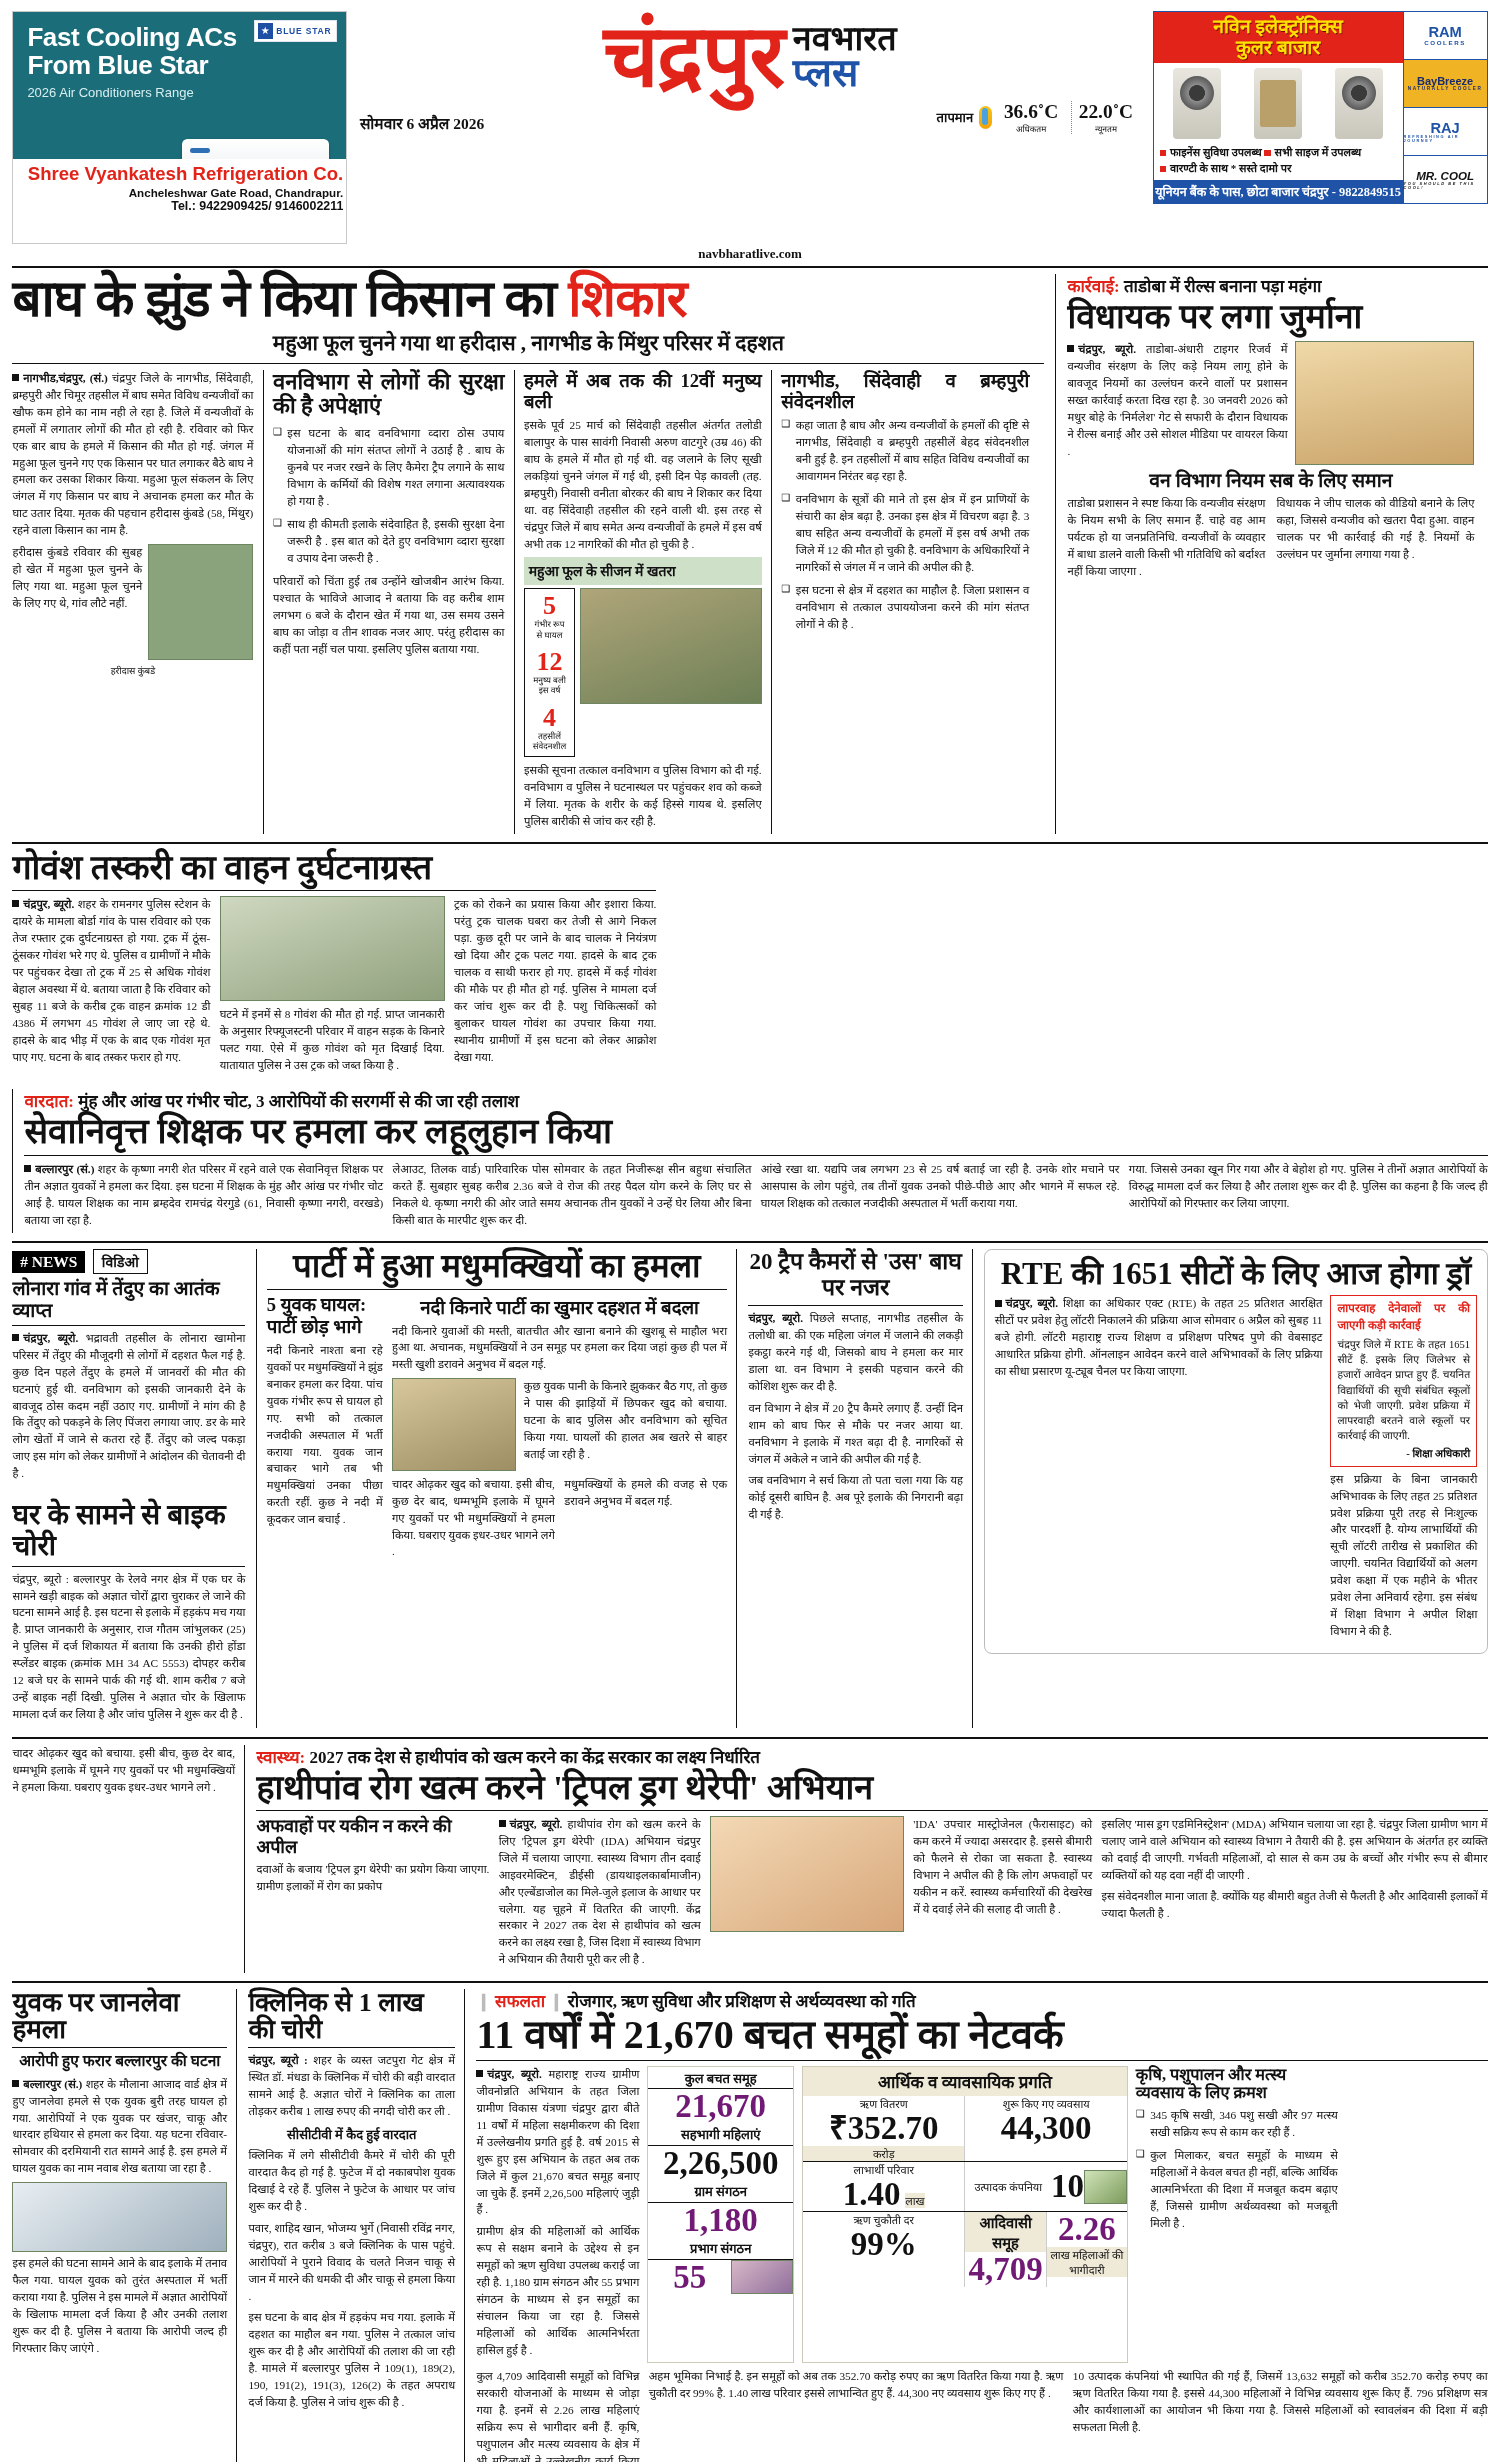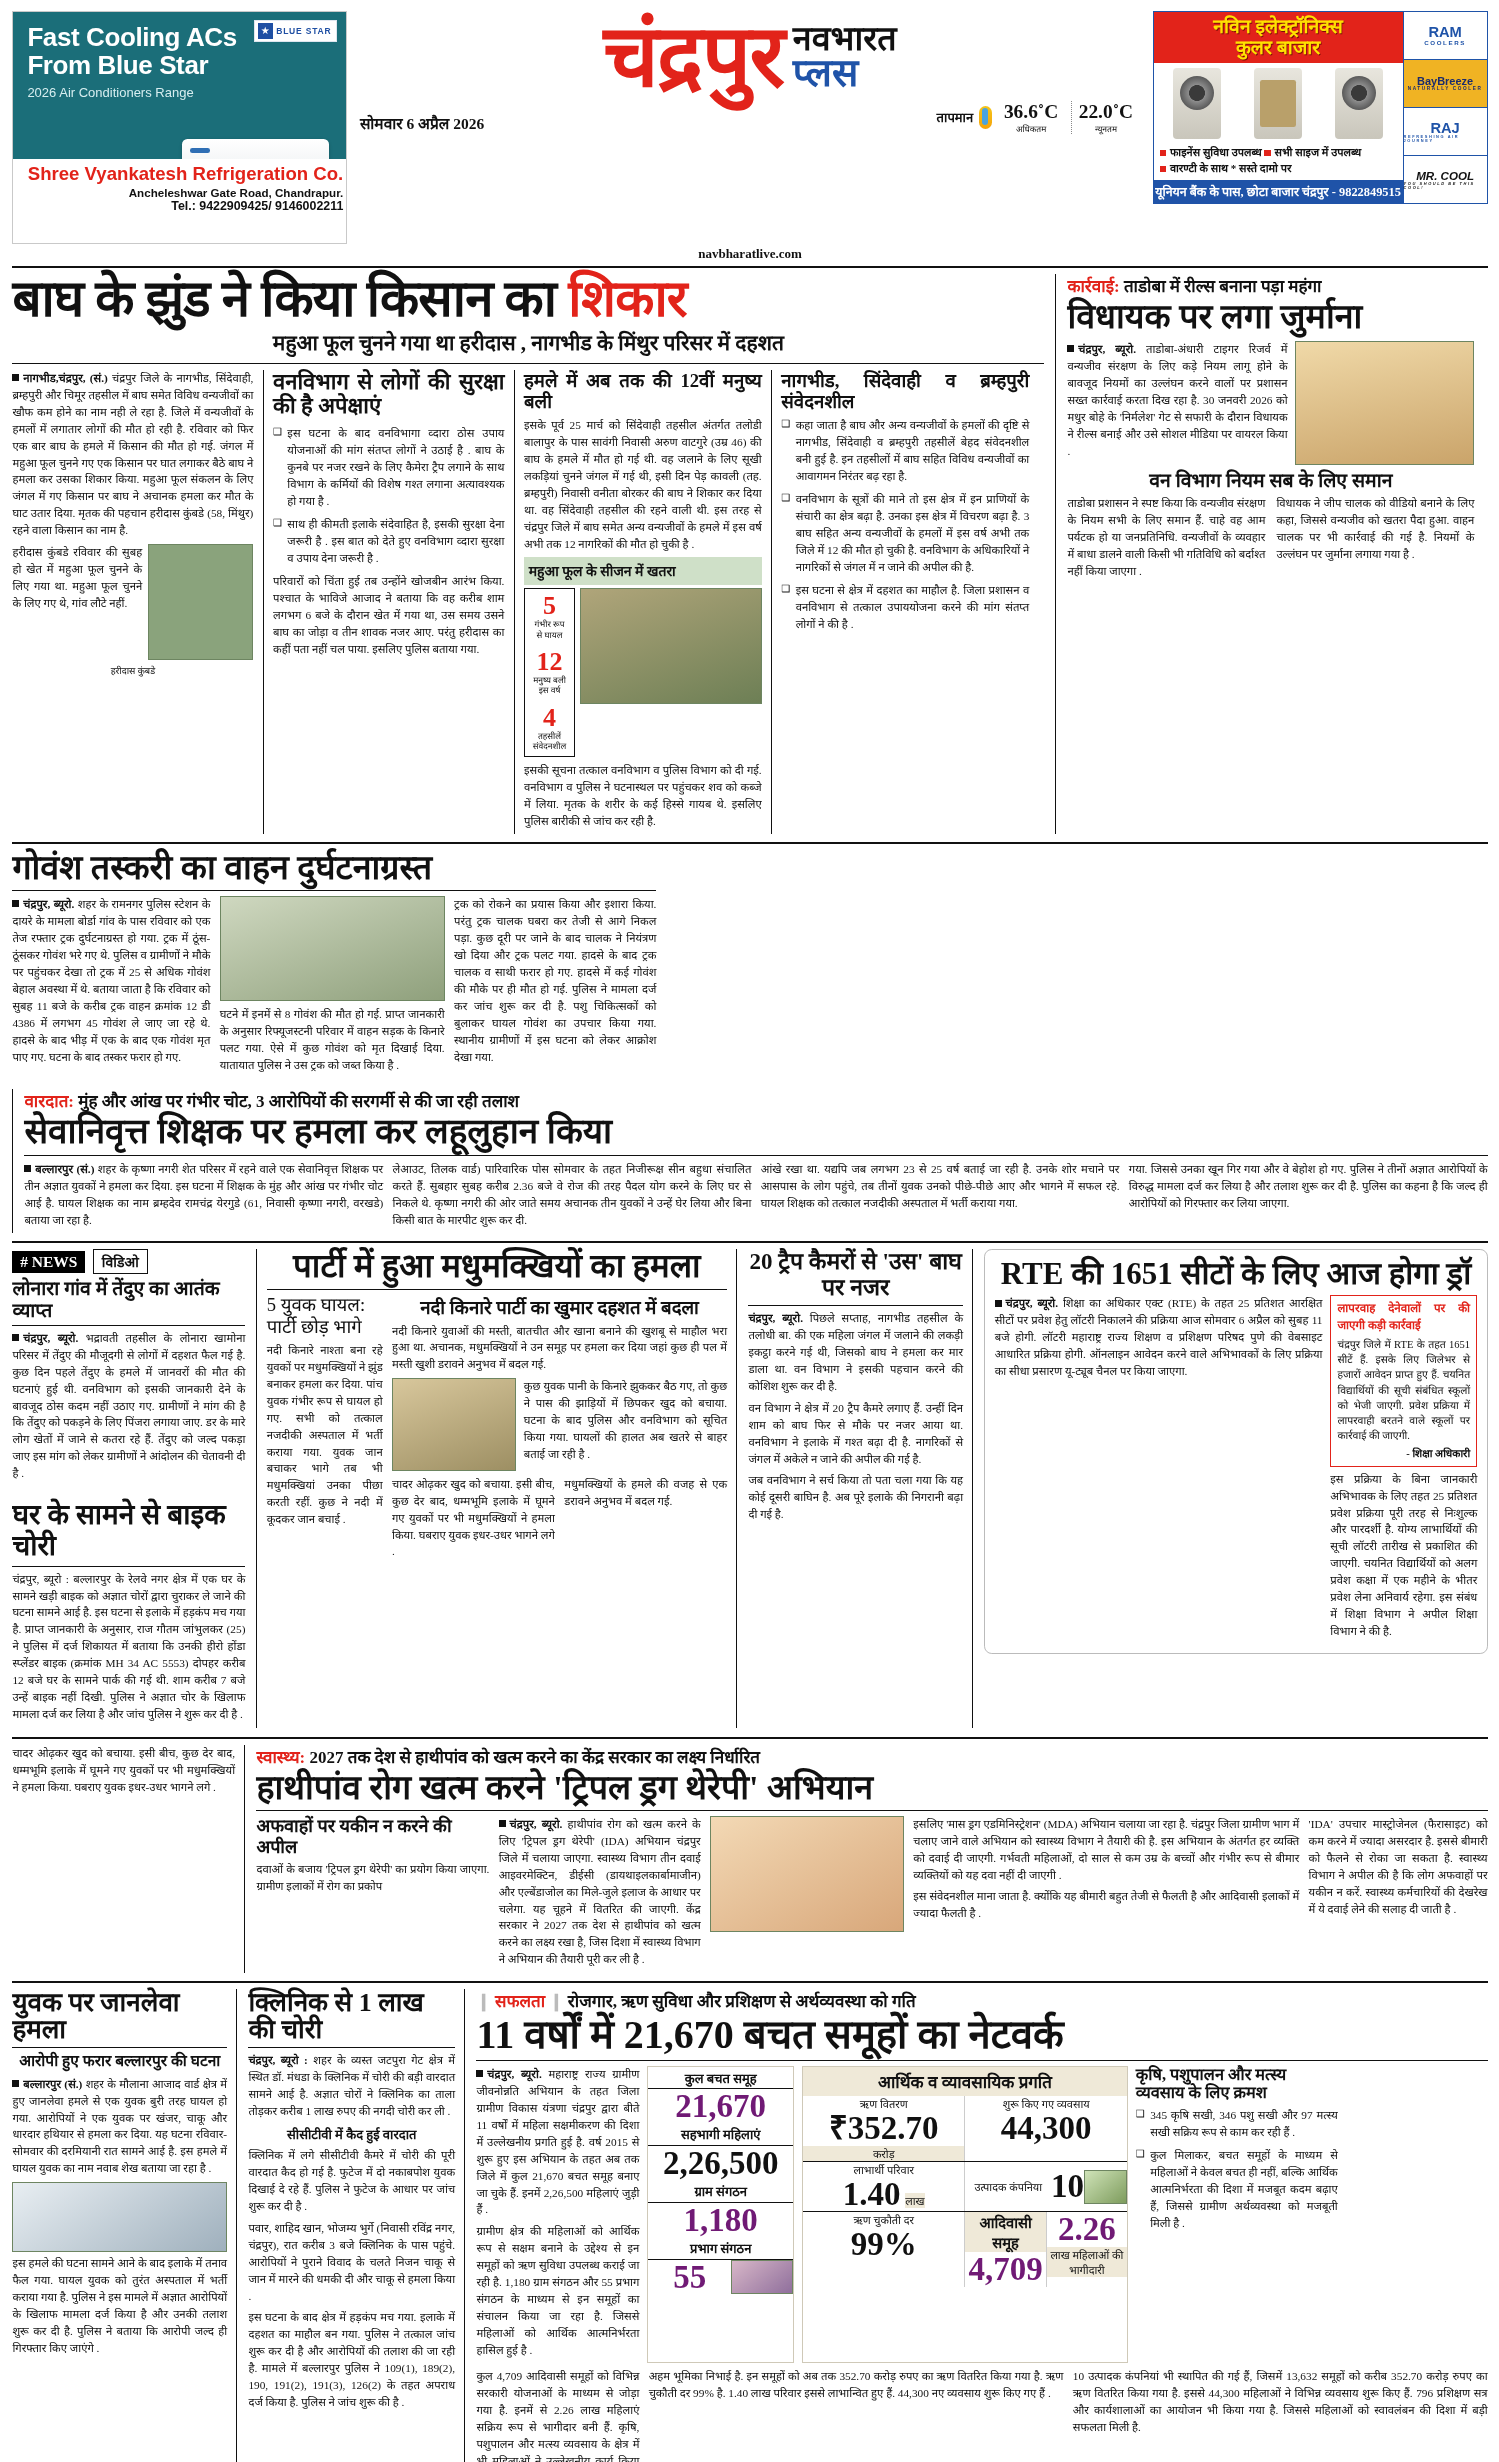--- a/index.html
+++ b/index.html
@@ -380,21 +380,21 @@
       <div class="col">
           <p>चंद्रपुर, ब्यूरो : बल्लारपुर के रेलवे नगर क्षेत्र में एक घर के सामने खड़ी बाइक को अज्ञात चोरों द्वारा चुराकर ले जाने की घटना सामने आई है. इस घटना से इलाके में हड़कंप मच गया है. प्राप्त जानकारी के अनुसार, राज गौतम जांभुलकर (25) ने पुलिस में दर्ज शिकायत में बताया कि उनकी हीरो होंडा स्प्लेंडर बाइक (क्रमांक MH 34 AC 5553) दोपहर करीब 12 बजे घर के सामने पार्क की गई थी. शाम करीब 7 बजे उन्हें बाइक नहीं दिखी. पुलिस ने अज्ञात चोर के खिलाफ मामला दर्ज कर लिया है और जांच पुलिस ने शुरू कर दी है .</p>
         </div>
     </div>
 
     <div style="width:481px;border-left:0.8px solid #111;border-right:0.8px solid #111;padding:0 9.3px;">
       <div style="font-size:33px;font-weight:bold;text-align:center;line-height:1.05;">पार्टी में हुआ मधुमक्खियों का हमला</div>
       <div class="hr-t" style="margin:4.7px 0;"></div>
       <div style="display:flex;gap:9.3px;">
         <div style="width:116px;">
-          <div style="font-size:18.6px;font-weight:normal;line-height:1.15;">5 युवक घायल: पार्टी छोड़ भागे</div>
+          <div style="font-size:18.6px;font-weight:bold;line-height:1.15;">5 युवक घायल: पार्टी छोड़ भागे</div>
           <div class="col" style="margin-top:4.7px;">
               <p>नदी किनारे नाश्ता बना रहे युवकों पर मधुमक्खियों ने झुंड बनाकर हमला कर दिया. पांच युवक गंभीर रूप से घायल हो गए. सभी को तत्काल नजदीकी अस्पताल में भर्ती कराया गया. युवक जान बचाकर भागे तब भी मधुमक्खियां उनका पीछा करती रहीं. कुछ ने नदी में कूदकर जान बचाई .</p>
             </div>
         </div>
         <div style="flex:1">
           <div style="font-size:18.6px;font-weight:bold;text-align:center;">नदी किनारे पार्टी का खुमार दहशत में बदला</div>
           <div class="col" style="margin-top:3.1px;">
               <p>नदी किनारे युवाओं की मस्ती, बातचीत और खाना बनाने की खुशबू से माहौल भरा हुआ था. अचानक, मधुमक्खियों ने उन समूह पर हमला कर दिया जहां कुछ ही पल में मस्ती खुशी डरावने अनुभव में बदल गई.</p>
             </div>
           <div style="display:flex;gap:7.8px;">
@@ -464,26 +464,26 @@
                 <p>दवाओं के बजाय 'ट्रिपल ड्रग थेरेपी' का प्रयोग किया जाएगा. ग्रामीण इलाकों में रोग का प्रकोप</p>
               </div>
           </div>
           <div style="width:202px;" class="col">
             <p><span class="sq-b"></span><b>चंद्रपुर, ब्यूरो.</b>
                <span>हाथीपांव रोग को खत्म करने के लिए 'ट्रिपल ड्रग थेरेपी' (IDA) अभियान चंद्रपुर जिले में चलाया जाएगा. स्वास्थ्य विभाग तीन दवाई आइवरमेक्टिन, डीईसी (डायथाइलकार्बामाजीन) और एल्बेंडाजोल का मिले-जुले इलाज के आधार पर चलेगा. यह चूहने में वितरित की जाएगी. केंद्र सरकार ने 2027 तक देश से हाथीपांव को खत्म करने का लक्ष्य रखा है, जिस दिशा में स्वास्थ्य विभाग ने अभियान की तैयारी पूरी कर ली है .</span></p>
           </div>
           <div style="width:194px;">
             <div class="photo p5" style="height:116px;background:linear-gradient(150deg,#f3d9b5,#d8a77a);"></div>
           </div>
+          <div style="width:179px;" class="col">
+              <p>'IDA' उपचार मास्ट्रोजेनल (फैरासाइट) को कम करने में ज्यादा असरदार है. इससे बीमारी को फैलने से रोका जा सकता है. स्वास्थ्य विभाग ने अपील की है कि लोग अफवाहों पर यकीन न करें. स्वास्थ्य कर्मचारियों की देखरेख में ये दवाई लेने की सलाह दी जाती है .</p>
+            </div>
           <div style="flex:1" class="col">
               <p>इसलिए 'मास ड्रग एडमिनिस्ट्रेशन' (MDA) अभियान चलाया जा रहा है. चंद्रपुर जिला ग्रामीण भाग में चलाए जाने वाले अभियान को स्वास्थ्य विभाग ने तैयारी की है. इस अभियान के अंतर्गत हर व्यक्ति को दवाई दी जाएगी. गर्भवती महिलाओं, दो साल से कम उम्र के बच्चों और गंभीर रूप से बीमार व्यक्तियों को यह दवा नहीं दी जाएगी .</p>
             <p>इस संवेदनशील माना जाता है. क्योंकि यह बीमारी बहुत तेजी से फैलती है और आदिवासी इलाकों में ज्यादा फैलती है .</p>
-            </div>
-          <div style="width:179px;" class="col">
-              <p>'IDA' उपचार मास्ट्रोजेनल (फैरासाइट) को कम करने में ज्यादा असरदार है. इससे बीमारी को फैलने से रोका जा सकता है. स्वास्थ्य विभाग ने अपील की है कि लोग अफवाहों पर यकीन न करें. स्वास्थ्य कर्मचारियों की देखरेख में ये दवाई लेने की सलाह दी जाती है .</p>
             </div>
         </div>
       </div>
     </div>
   </div>
 
   <div class="hr-b" style="margin:7.8px 0 6.2px;"></div>
   <div style="display:flex;gap:11px;">
 
     <div style="width:225px;border-right:0.8px solid #111;padding-right:9.3px;">

